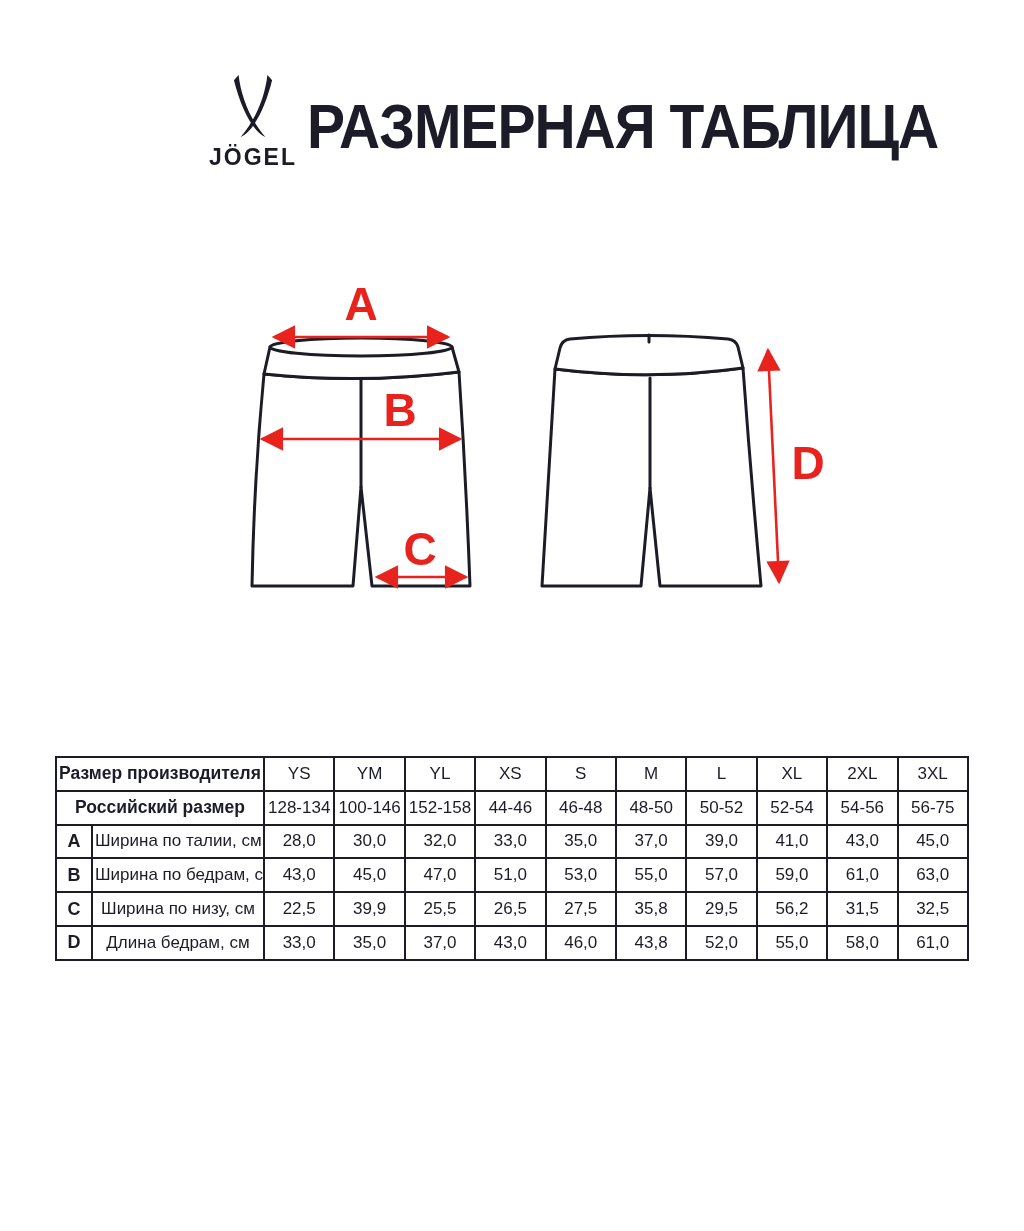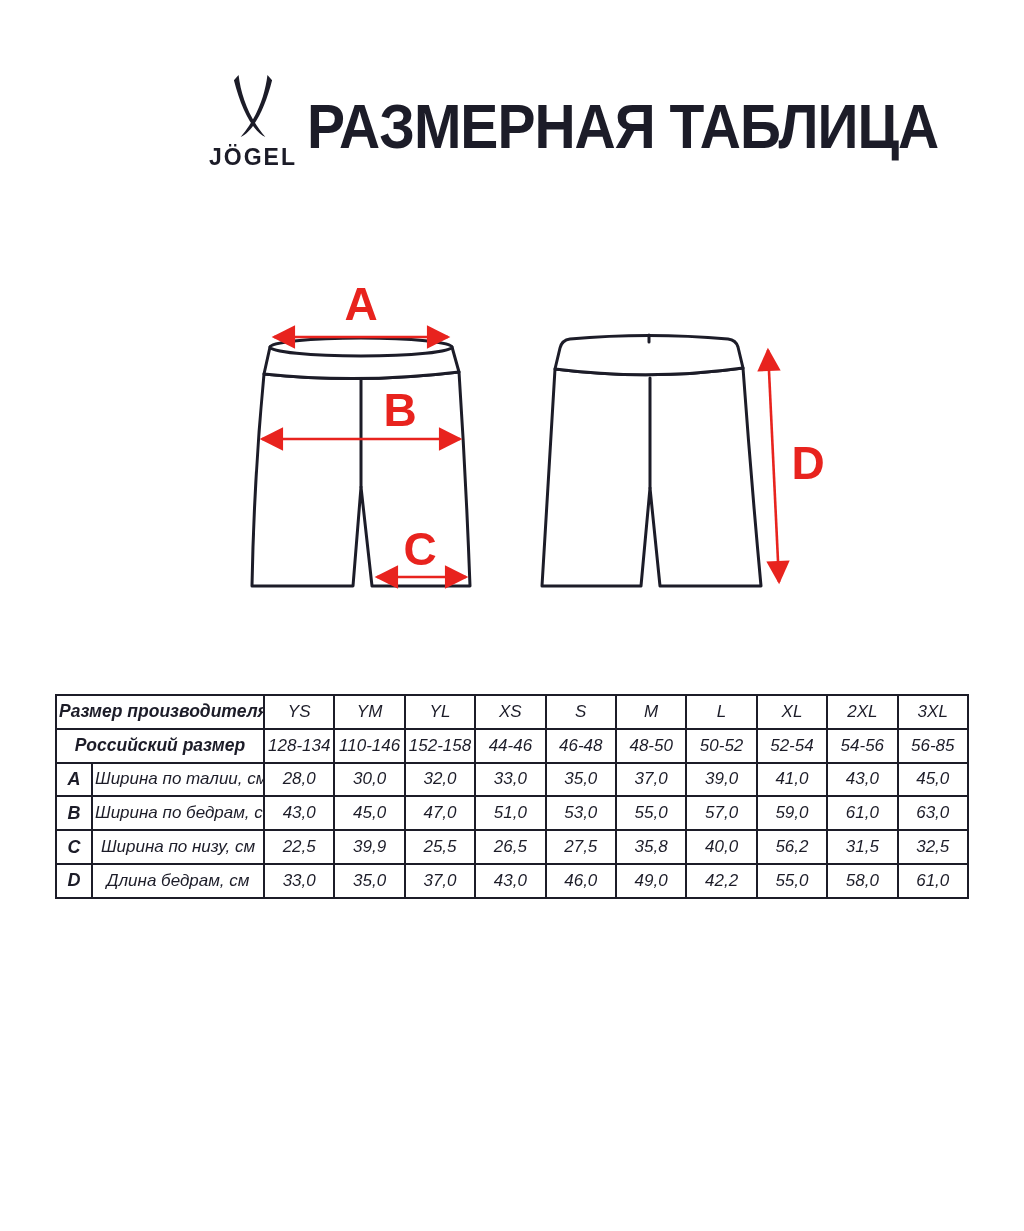--- a/index.html
+++ b/index.html
@@ -29,22 +29,22 @@
   .diagram{position:absolute;left:230px;top:268px;width:600px;height:350px;}
   .garment{fill:#ffffff;stroke:#1c1c28;stroke-width:3;stroke-linejoin:round;}
   .seam{fill:none;stroke:#1c1c28;stroke-width:3;stroke-linecap:round;}
   .marrow{stroke:#e8231e;stroke-width:2.6;fill:none;}
   .mlabel{
     fill:#e8231e;font-family:"Liberation Sans","DejaVu Sans",sans-serif;
     font-size:46px;font-weight:bold;text-anchor:middle;
   }
   
   .size-table{
-    position:absolute;left:55px;top:694px;width:912px;
-    border-collapse:collapse;table-layout:fixed;font-style:italic;
+    position:absolute;left:55px;top:756px;width:912px;
+    border-collapse:collapse;table-layout:fixed;
   }
   .size-table td,.size-table th{
     border:2px solid #1c1c28;
     height:31.8px;padding:0 2px;
     text-align:center;vertical-align:middle;
     font-size:17px;font-weight:normal;color:#1c1c28;
     overflow:hidden;white-space:nowrap;
   }
   .size-table th.rowhdr{font-weight:bold;font-size:17.5px;}
   .size-table td.letter{font-weight:bold;font-size:18px;}
@@ -112,29 +112,29 @@
           <td>S</td>
           <td>M</td>
           <td>L</td>
           <td>XL</td>
           <td>2XL</td>
           <td>3XL</td>
         </tr>
         <tr>
           <th class="rowhdr" colspan="2">Российский размер</th>
           <td>128-134</td>
-          <td>110-146</td>
+          <td>100-146</td>
           <td>152-158</td>
           <td>44-46</td>
           <td>46-48</td>
           <td>48-50</td>
           <td>50-52</td>
           <td>52-54</td>
           <td>54-56</td>
-          <td>56-85</td>
+          <td>56-75</td>
         </tr>
         <tr>
           <td class="letter">A</td>
           <td>Ширина по талии, см</td>
           <td>28,0</td>
           <td>30,0</td>
           <td>32,0</td>
           <td>33,0</td>
           <td>35,0</td>
           <td>37,0</td>
@@ -159,35 +159,35 @@
         </tr>
         <tr>
           <td class="letter">C</td>
           <td>Ширина по низу, см</td>
           <td>22,5</td>
           <td>39,9</td>
           <td>25,5</td>
           <td>26,5</td>
           <td>27,5</td>
           <td>35,8</td>
-          <td>40,0</td>
+          <td>29,5</td>
           <td>56,2</td>
           <td>31,5</td>
           <td>32,5</td>
         </tr>
         <tr>
           <td class="letter">D</td>
           <td>Длина бедрам, см</td>
           <td>33,0</td>
           <td>35,0</td>
           <td>37,0</td>
           <td>43,0</td>
           <td>46,0</td>
-          <td>49,0</td>
-          <td>42,2</td>
+          <td>43,8</td>
+          <td>52,0</td>
           <td>55,0</td>
           <td>58,0</td>
           <td>61,0</td>
         </tr>
       </tbody>
   </table>
 
 </div>
 
 </body></html>

